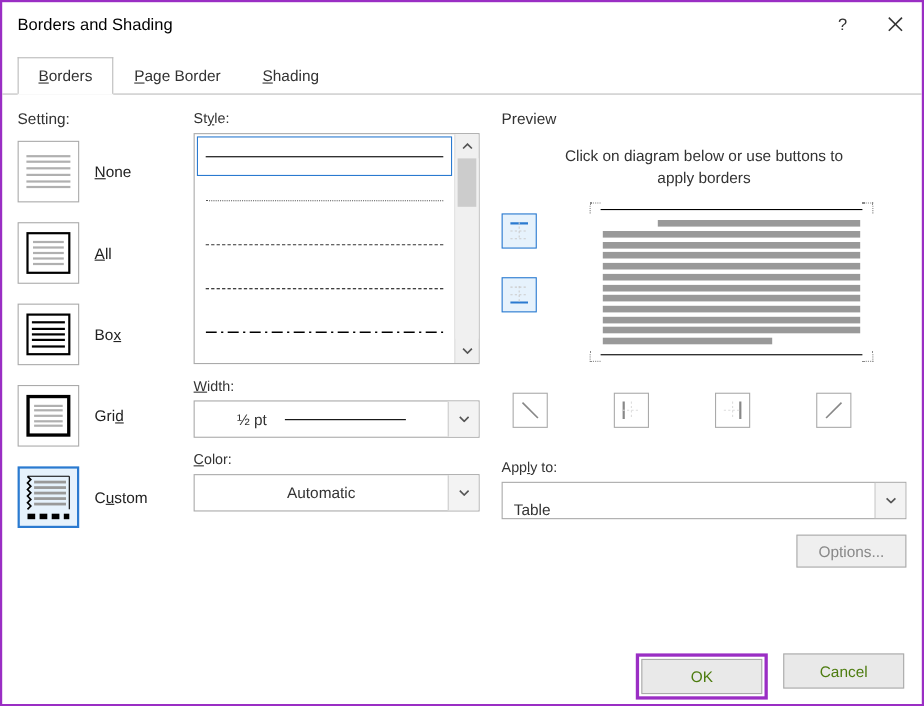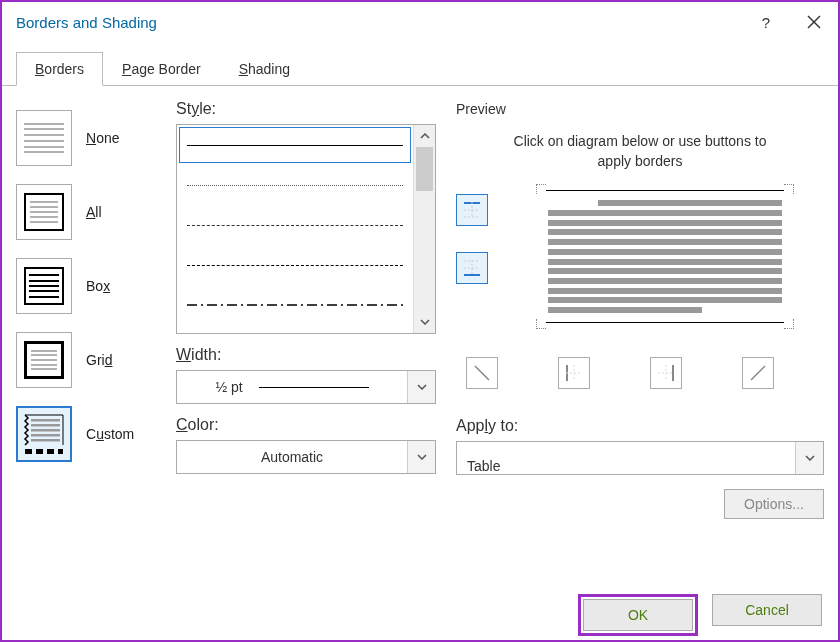--- a/index.html
+++ b/index.html
@@ -1,19 +1,19 @@
 <!DOCTYPE html>
 <html><head>
 <meta charset="utf-8">
 <style>
   * { box-sizing: border-box; font-family: "Segoe UI", Arial, sans-serif; }
   body { margin: 0; background: #fff; width: 840px; height: 642px; overflow: hidden; border: 2px solid #9a2ec4; }
   
   .titlebar { display: flex; align-items: center; height: 40px; padding: 0 0 0 14px; }
-  .titlebar .title { font-size: 15px; color: #0369a1; flex: 1; }
+  .titlebar .title { font-size: 15px; color: #000000; flex: 1; }
   .titlebar .tb-btn { width: 48px; height: 40px; display: flex; align-items: center; justify-content: center; font-size: 15px; color: #333; }
   .titlebar .tb-btn svg { stroke: #333; }
   
   .tabstrip { border-bottom: 1px solid #bbb; height: 36px; display: flex; align-items: flex-end; padding-left: 14px; margin-top: 8px; }
   .tab { padding: 8px 18px 8px; font-size: 14px; color: #333; border: 1px solid transparent; position: relative; top: 1px; }
   .tab.active { border: 1px solid #bbb; border-bottom: 1px solid #fff; background: #fff; }
   .tab .ul { text-decoration: underline; }
   
   .body { display: flex; padding: 14px 14px 4px 14px; height: 500px; }
   
@@ -24,21 +24,21 @@
   .setting-label { font-size: 14px; color: #222; }
   .setting-label .ul { text-decoration: underline; }
   
   .none-lines, .lines-block { width: 40px; height: 38px; display:flex; flex-direction:column; justify-content: space-evenly; }
   .none-lines div { height: 2px; background: #b0b0b0; }
   .lines-block { border: 2px solid #000; padding: 2px 3px; }
   .lines-block div { height: 2px; background: #000; }
   .lines-block.grid div { background:#b0b0b0; }
   .lines-block.grid { padding: 3px 4px; }
   
-  .section-label { font-size: 16px; color: #333; margin-bottom: 6px; }
+  .section-label { font-size: 13px; color: #333; margin-bottom: 6px; }
   .section-label .ul { text-decoration: underline; }
   
   .col-style { width: 260px; margin-right: 20px; }
   .style-list { border: 1px solid #aaa; height: 210px; position: relative; display:flex; }
   .style-scroll { width: 22px; border-left: 1px solid #ddd; display:flex; flex-direction:column; background:#f0f0f0 }
   .style-scroll .s-btn { height: 22px; display:flex; align-items:center; justify-content:center; color:#555; }
   .style-scroll .s-track { flex:1; background:#f0f0f0; position:relative; }
   .style-scroll .s-thumb { position:absolute; top:0; left:2px; right:2px; height:44px; background:#ccc; }
   .style-items { flex:1; padding: 0; }
   .style-item { height: 40px; display:flex; align-items:center; justify-content:center; padding: 0 10px; }
@@ -108,20 +108,21 @@
 
 <div class="tabstrip">
   <div class="tab active"><span class="ul">B</span><span>orders</span></div>
   <div class="tab"><span class="ul">P</span><span>age Border</span></div>
   <div class="tab"><span class="ul">S</span><span>hading</span></div>
 </div>
 
 <div class="body">
 
   <div class="col-setting">
+    <div class="lbl-row">Setting:</div>
     <div style="height:10px"></div>
 
     <div class="setting-row">
       <div class="setting-icon">
         <div class="none-lines">
             <div></div>
             <div></div>
             <div></div>
             <div></div>
             <div></div>

